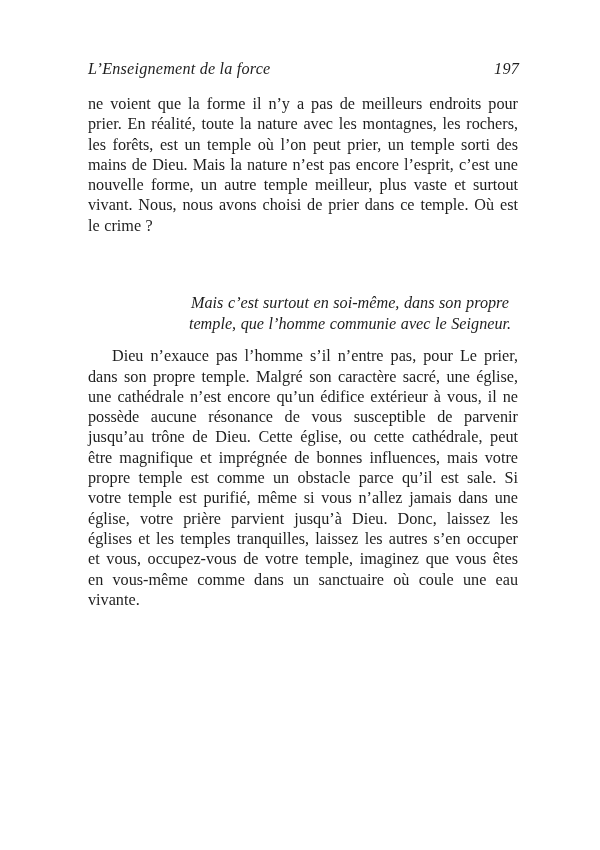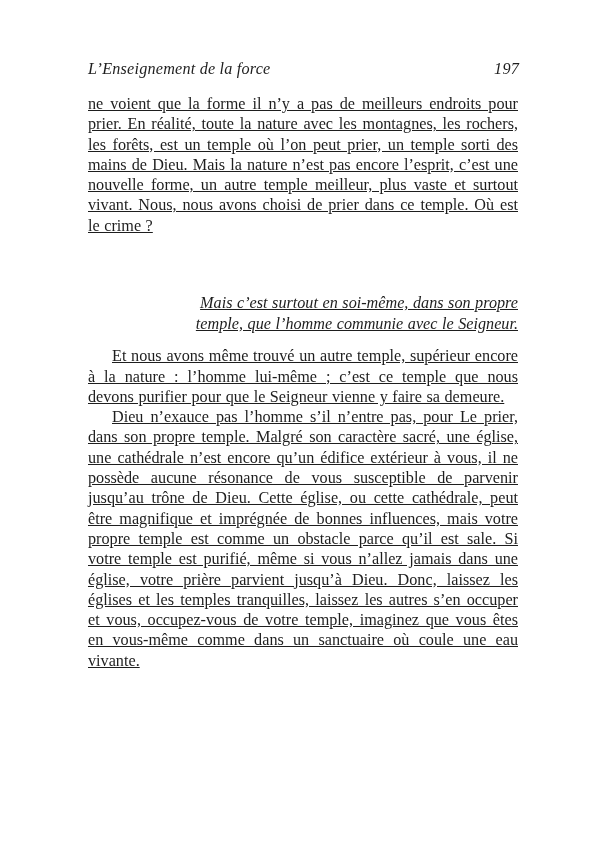--- a/index.html
+++ b/index.html
@@ -32,50 +32,48 @@
   .folio { white-space: nowrap; }
   .body-column {
     position: absolute;
     top: 94px;
     left: 88px;
     width: 430px;
     font-size: 16.2px;
     line-height: 20.3px;
     text-align: justify;
     word-spacing: 0.5px;
-    text-decoration: underline;
   }
   .para {
     margin: 0;
     padding: 0;
   }
   .para.indent { text-indent: 24px; }
   .epigraph {
     margin: 57px 0 12px 94px;
     font-style: italic;
-    text-align: right;
+    text-align: center;
     line-height: 20.6px;
   }
 </style>
 </head>
 <body>
 
 <div class="page">
 
   <div class="running-header">
     <span class="running-title">L’Enseignement de la force</span>
     <span class="folio">197</span>
   </div>
 
   <div class="body-column">
 
     <p class="para">ne voient que la forme il n’y a pas de meilleurs endroits pour prier. En réalité, toute la nature avec les montagnes, les rochers, les forêts, est un temple où l’on peut prier, un temple sorti des mains de Dieu. Mais la nature n’est pas encore l’esprit, c’est une nouvelle forme, un autre temple meilleur, plus vaste et surtout vivant. Nous, nous avons choisi de prier dans ce temple. Où est le crime ?</p>
 
     <p class="epigraph">Mais c’est surtout en soi-même, dans son propre temple, que l’homme communie avec le Seigneur.</p>
 
-    <p class="para indent">Et nous avons même trouvé un autre temple, supérieur encore à la nature : l’homme lui-même ; c’est ce temple que nous devons purifier pour que le Seigneur vienne y faire sa demeure.</p>
 
     <p class="para indent">Dieu n’exauce pas l’homme s’il n’entre pas, pour Le prier, dans son propre temple. Malgré son caractère sacré, une église, une cathédrale n’est encore qu’un édifice extérieur à vous, il ne possède aucune résonance de vous susceptible de parvenir jusqu’au trône de Dieu. Cette église, ou cette cathédrale, peut être magnifique et imprégnée de bonnes influences, mais votre propre temple est comme un obstacle parce qu’il est sale. Si votre temple est purifié, même si vous n’allez jamais dans une église, votre prière parvient jusqu’à Dieu. Donc, laissez les églises et les temples tranquilles, laissez les autres s’en occuper et vous, occupez-vous de votre temple, imaginez que vous êtes en vous-même comme dans un sanctuaire où coule une eau vivante.</p>
 
 
   </div>
 
 </div>
 
 </body></html>

